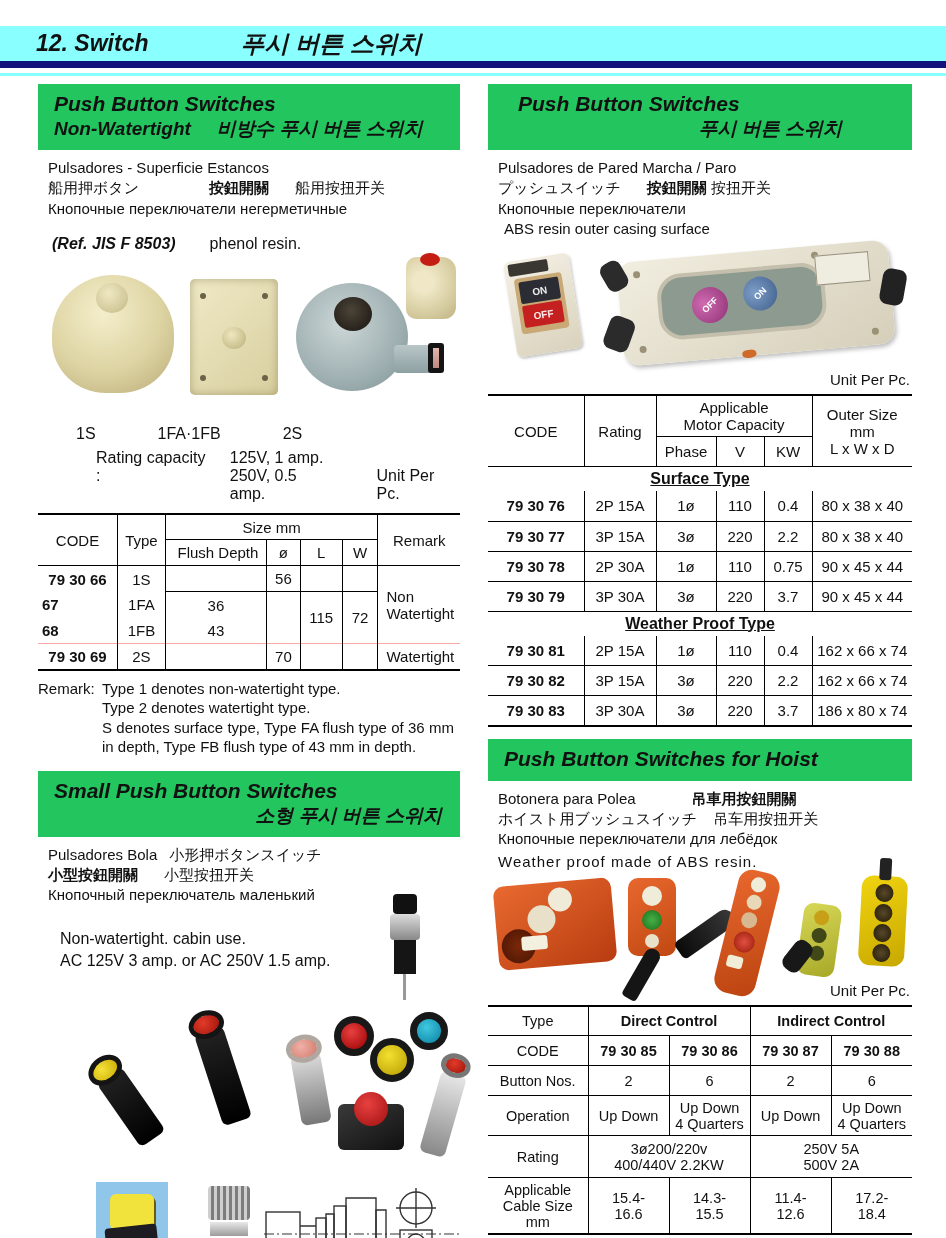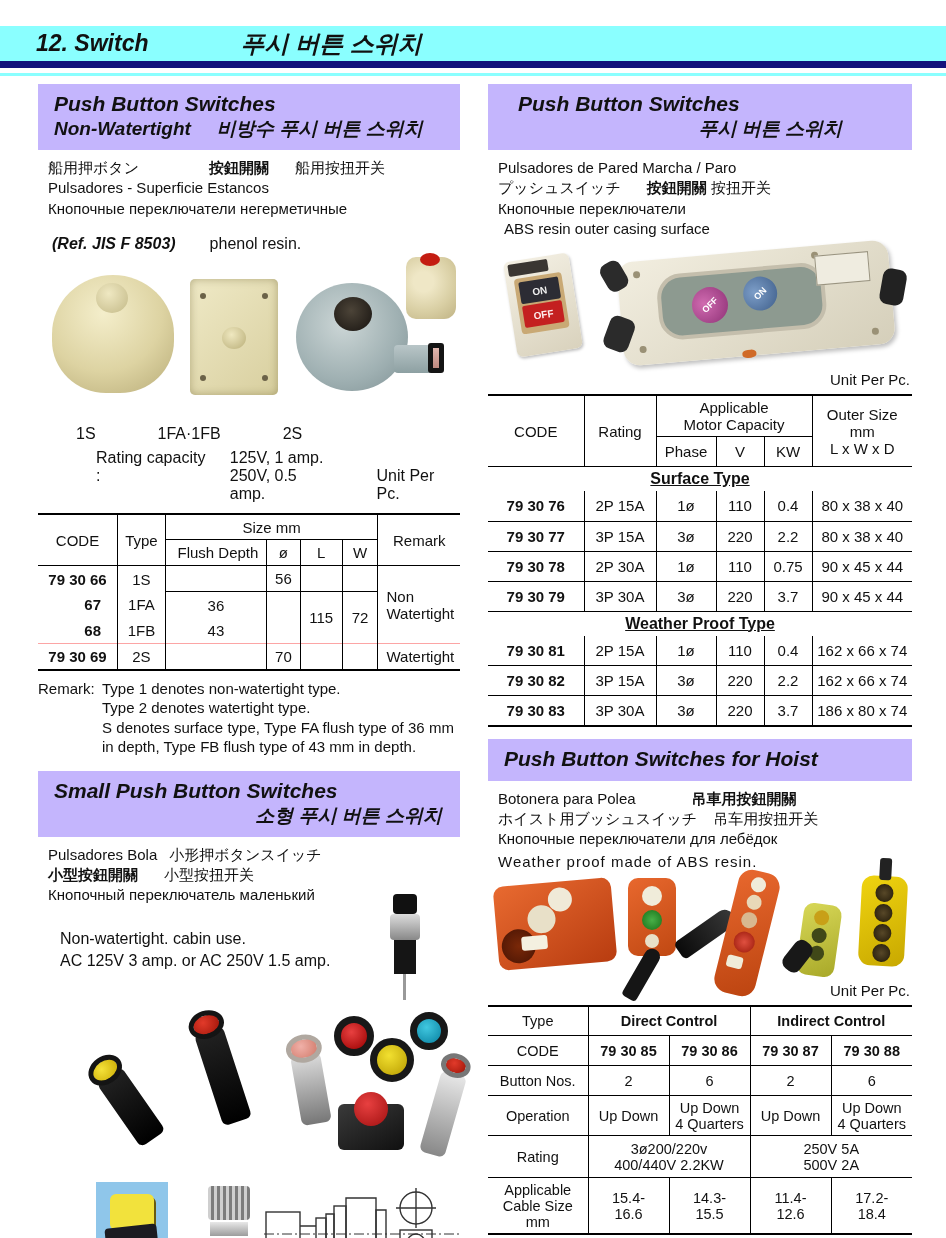--- a/index.html
+++ b/index.html
@@ -11,21 +11,21 @@
           display:flex; align-items:center; }
   .band .sec { font-size:23px; font-weight:bold; font-style:italic; margin-left:36px; }
   .band .ko  { font-size:24px; font-weight:bold; font-style:italic; margin-left:92px; }
   .rule-navy { position:absolute; top:61px; left:0; width:946px; height:7px; background:#12127C; }
   .rule-thin { position:absolute; top:73px; left:0; width:946px; height:3px; background:#8AFFFF; }
 
   .col-left  { position:absolute; left:38px;  top:84px; width:422px; }
   .col-right { position:absolute; left:488px; top:84px; width:424px; }
 
   
-  .banner { background:#c4b5fd; padding:7px 10px 9px 16px; }
+  .banner { background:#22c55e; padding:7px 10px 9px 16px; }
   .banner .t { font-size:21px; font-weight:bold; font-style:italic; line-height:1.25; }
   .banner .s { font-size:19px; font-weight:bold; font-style:italic; line-height:1.25; display:flex; }
   .banner .s.row { gap:26px; }
   .banner .s.right { justify-content:flex-end; padding-right:8px; }
 
   .langs { padding:8px 0 0 10px; font-size:15px; line-height:1.35; }
   .langs .b { font-weight:bold; }
   .gapwide { display:inline-block; width:70px; }
   .gapmed  { display:inline-block; width:26px; }
 
@@ -36,21 +36,21 @@
   td { text-align:center; vertical-align:middle; padding:3px 4px; }
   .bold { font-weight:bold; }
 
   
   .t1 { width:422px; margin-top:10px; border-top:2px solid #000; border-bottom:2px solid #000; }
   .t1 td { height:26px; }
   .t1 .vr { border-right:1px solid #000; }
   .t1 .hb { border-bottom:1px solid #000; }
   .t1 .ht { border-top:1px solid #fca5a5; }
   .t1 .codecell { text-align:center;margin-top:17px; }
-  .t1 .subcode { text-align:right; padding-right:16px; }
+  .t1 .subcode { text-align:left; padding-right:16px; }
 
   
   .t2 { width:424px; border-top:2px solid #000; border-bottom:2px solid #000; margin-top:4px; }
   .t2 .vr { border-right:1px solid #000; }
   .t2 .hb { border-bottom:1px solid #000; }
   .t2 .section-title { font-weight:bold; text-decoration:underline; font-size:16px; height:24px; }
   .t2 td { height:30px; }
 
   
   .t4 { width:424px; border-top:2px solid #000; border-bottom:2px solid #000; margin-top:4px; font-size:14.5px; }
@@ -182,24 +182,24 @@
   <div class="col-left">
 
     <div class="banner">
       <div class="t">Push Button Switches</div>
       <div class="s row">
         <span>Non-Watertight</span>
         <span>비방수 푸시 버튼 스위치</span>
       </div>
     </div>
     <div class="langs">
+      <div>Pulsadores - Superficie Estancos</div>
       <div>
         <span>船用押ボタン</span><span class="gapwide"></span><span class="b">按鈕開關</span><span class="gapmed"></span><span>船用按扭开关</span>
       </div>
-      <div>Pulsadores - Superficie Estancos</div>
       <div>Кнопочные переключатели негерметичные</div>
     </div>
 
     <div class="refline">
       <span class="ref">(Ref. JIS F 8503)</span>
       <span>phenol resin.</span>
     </div>
 
     <div class="photo-row-nw">
       <div class="img-1s"></div>

